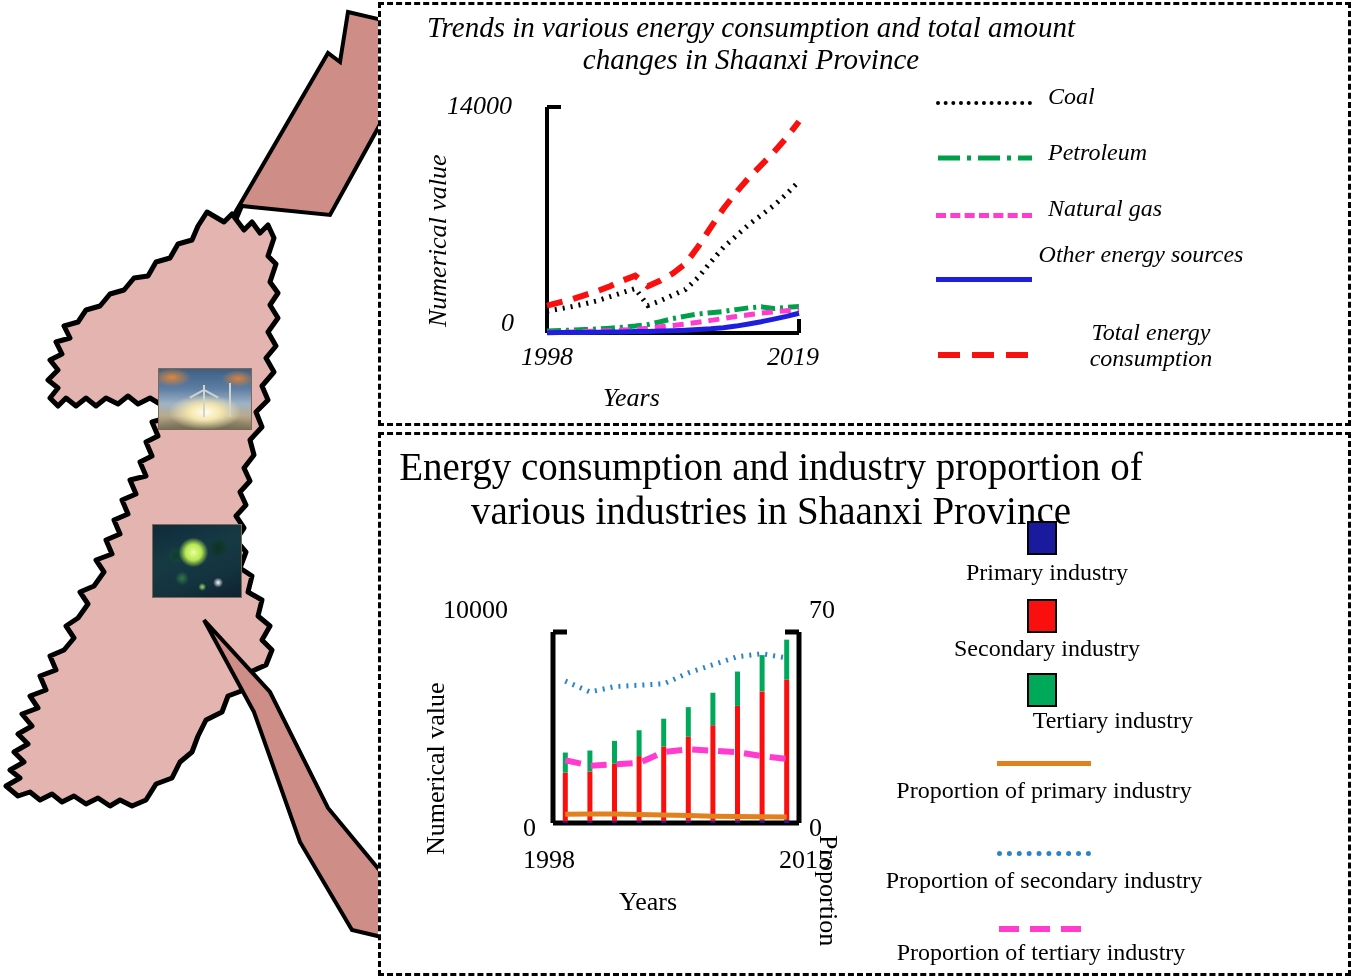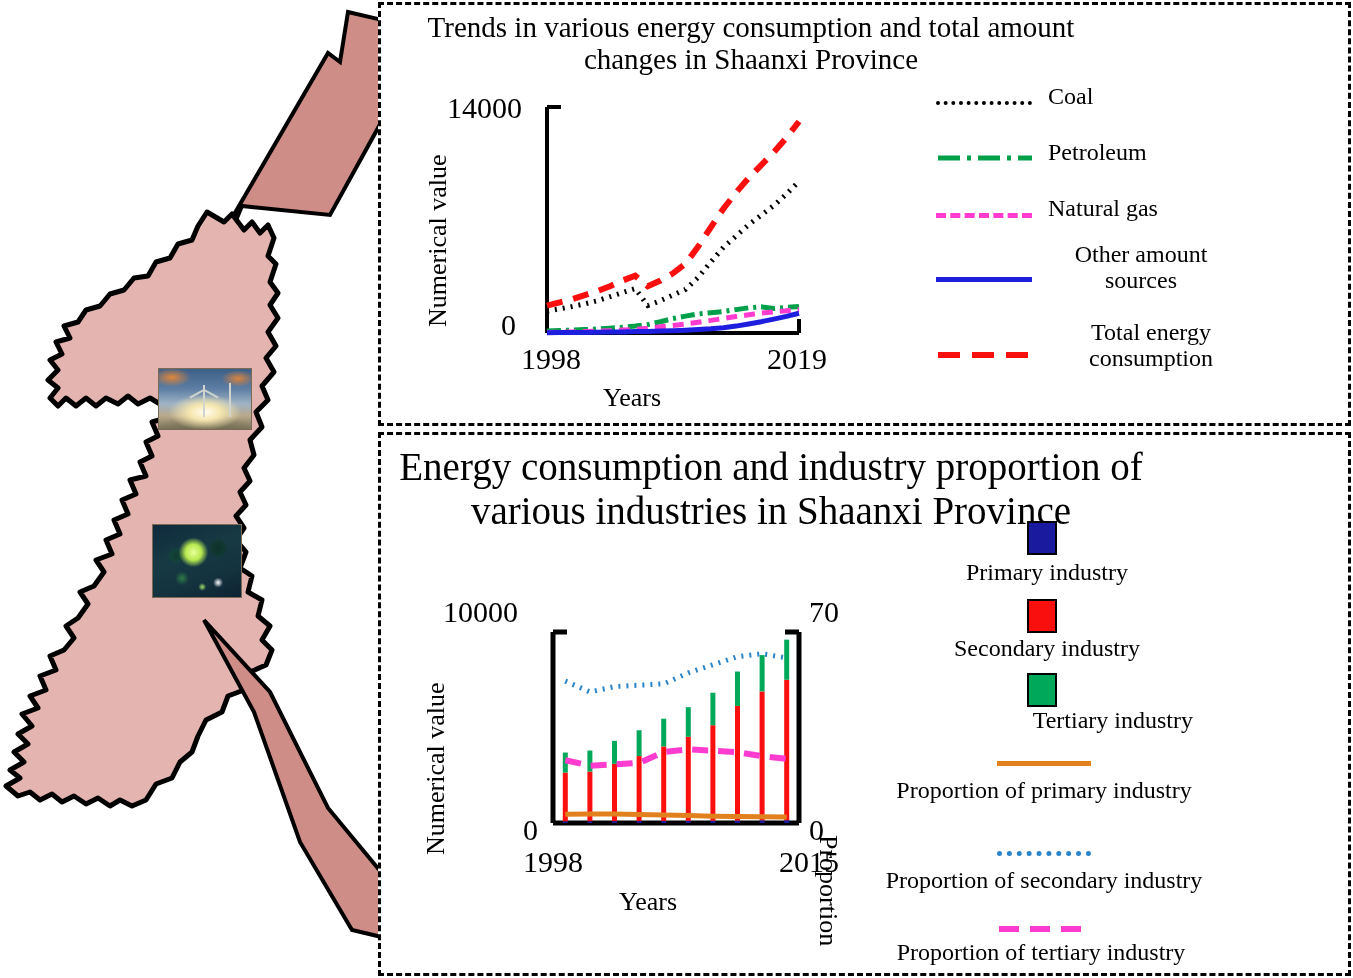--- a/index.html
+++ b/index.html
@@ -26,31 +26,31 @@
        radial-gradient(circle 9px at 26% 42%, #123a2e 0%, #12423a 60%, rgba(18,58,46,0) 100%),
        radial-gradient(circle 10px at 74% 32%, #0e2f2a 0%, #10382f 60%, rgba(14,47,42,0) 100%),
        radial-gradient(circle 5px at 74% 80%, #ffffff 0%, rgba(255,255,255,0) 100%),
        radial-gradient(circle 7px at 33% 74%, #2f7a45 0%, rgba(47,122,69,0) 100%),
        radial-gradient(circle 4px at 56% 86%, #9fe06a 0%, rgba(159,224,106,0) 100%),
        linear-gradient(160deg,#102a3c 0%,#163a44 40%,#14333f 70%,#0d2232 100%);
   }
 
   
   .panel{position:absolute;border:3px dashed #000;box-sizing:border-box;background:#fff;}
-  #panel-top{left:378px;top:2px;width:973px;height:424px;}
+  #panel-top{left:378px;top:2px;width:973px;height:424px;font-style:italic;}
   #panel-bottom{left:378px;top:432px;width:973px;height:544px;}
 
   .chart-title{position:absolute;text-align:center;line-height:1.12;}
   #title-top{left:20px;top:6px;width:700px;font-size:29px;}
   #title-bottom{left:10px;top:10px;width:760px;font-size:39px;}
 
   .axis-name{position:absolute;font-size:26px;white-space:nowrap;}
   .vert{transform-origin:0 0;}
 
-  .tick-label{position:absolute;font-size:30px;white-space:nowrap;}
+  .tick-label{position:absolute;font-size:26px;white-space:nowrap;}
 
   
   .legend{position:absolute;}
   .leg-swatch{position:absolute;}
   .leg-text{position:absolute;font-size:24px;white-space:nowrap;text-align:center;}
   .leg-box{position:absolute;border:2px solid #000;box-sizing:border-box;}
 </style>
 </head>
 <body>
 
@@ -127,21 +127,21 @@
 
     <svg style="position:absolute;left:0px;top:72px;" width="98" height="6">
       <path d="M 2,3 H 96" stroke="#00a04a" stroke-width="5" fill="none" stroke-dasharray="22 7 4 7"></path>
     </svg>
     <div class="leg-text" style="left:112px;top:56px;">Petroleum</div>
 
     <div class="leg-swatch" style="left:0px;top:130px;width:96px;height:0;border-top:5px dashed #ff3ccf;"></div>
     <div class="leg-text" style="left:112px;top:112px;">Natural gas</div>
 
     <div class="leg-swatch" style="left:0px;top:194px;width:96px;height:0;border-top:5px solid #1e1ede;"></div>
-    <div class="leg-text" style="left:100px;top:158px;width:210px;white-space:normal;line-height:1.1;">Other amount sources</div>
+    <div class="leg-text" style="left:100px;top:158px;width:210px;white-space:normal;line-height:1.1;">Other energy sources</div>
 
     <svg style="position:absolute;left:0px;top:268px;" width="98" height="8">
       <path d="M 2,4 H 96" stroke="#fa0f0f" stroke-width="6" fill="none" stroke-dasharray="22 12"></path>
     </svg>
     <div class="leg-text" style="left:100px;top:236px;width:230px;white-space:normal;line-height:1.1;">Total energy consumption</div>
   </div>
 </div>
 
 <div class="panel" id="panel-bottom">
 

